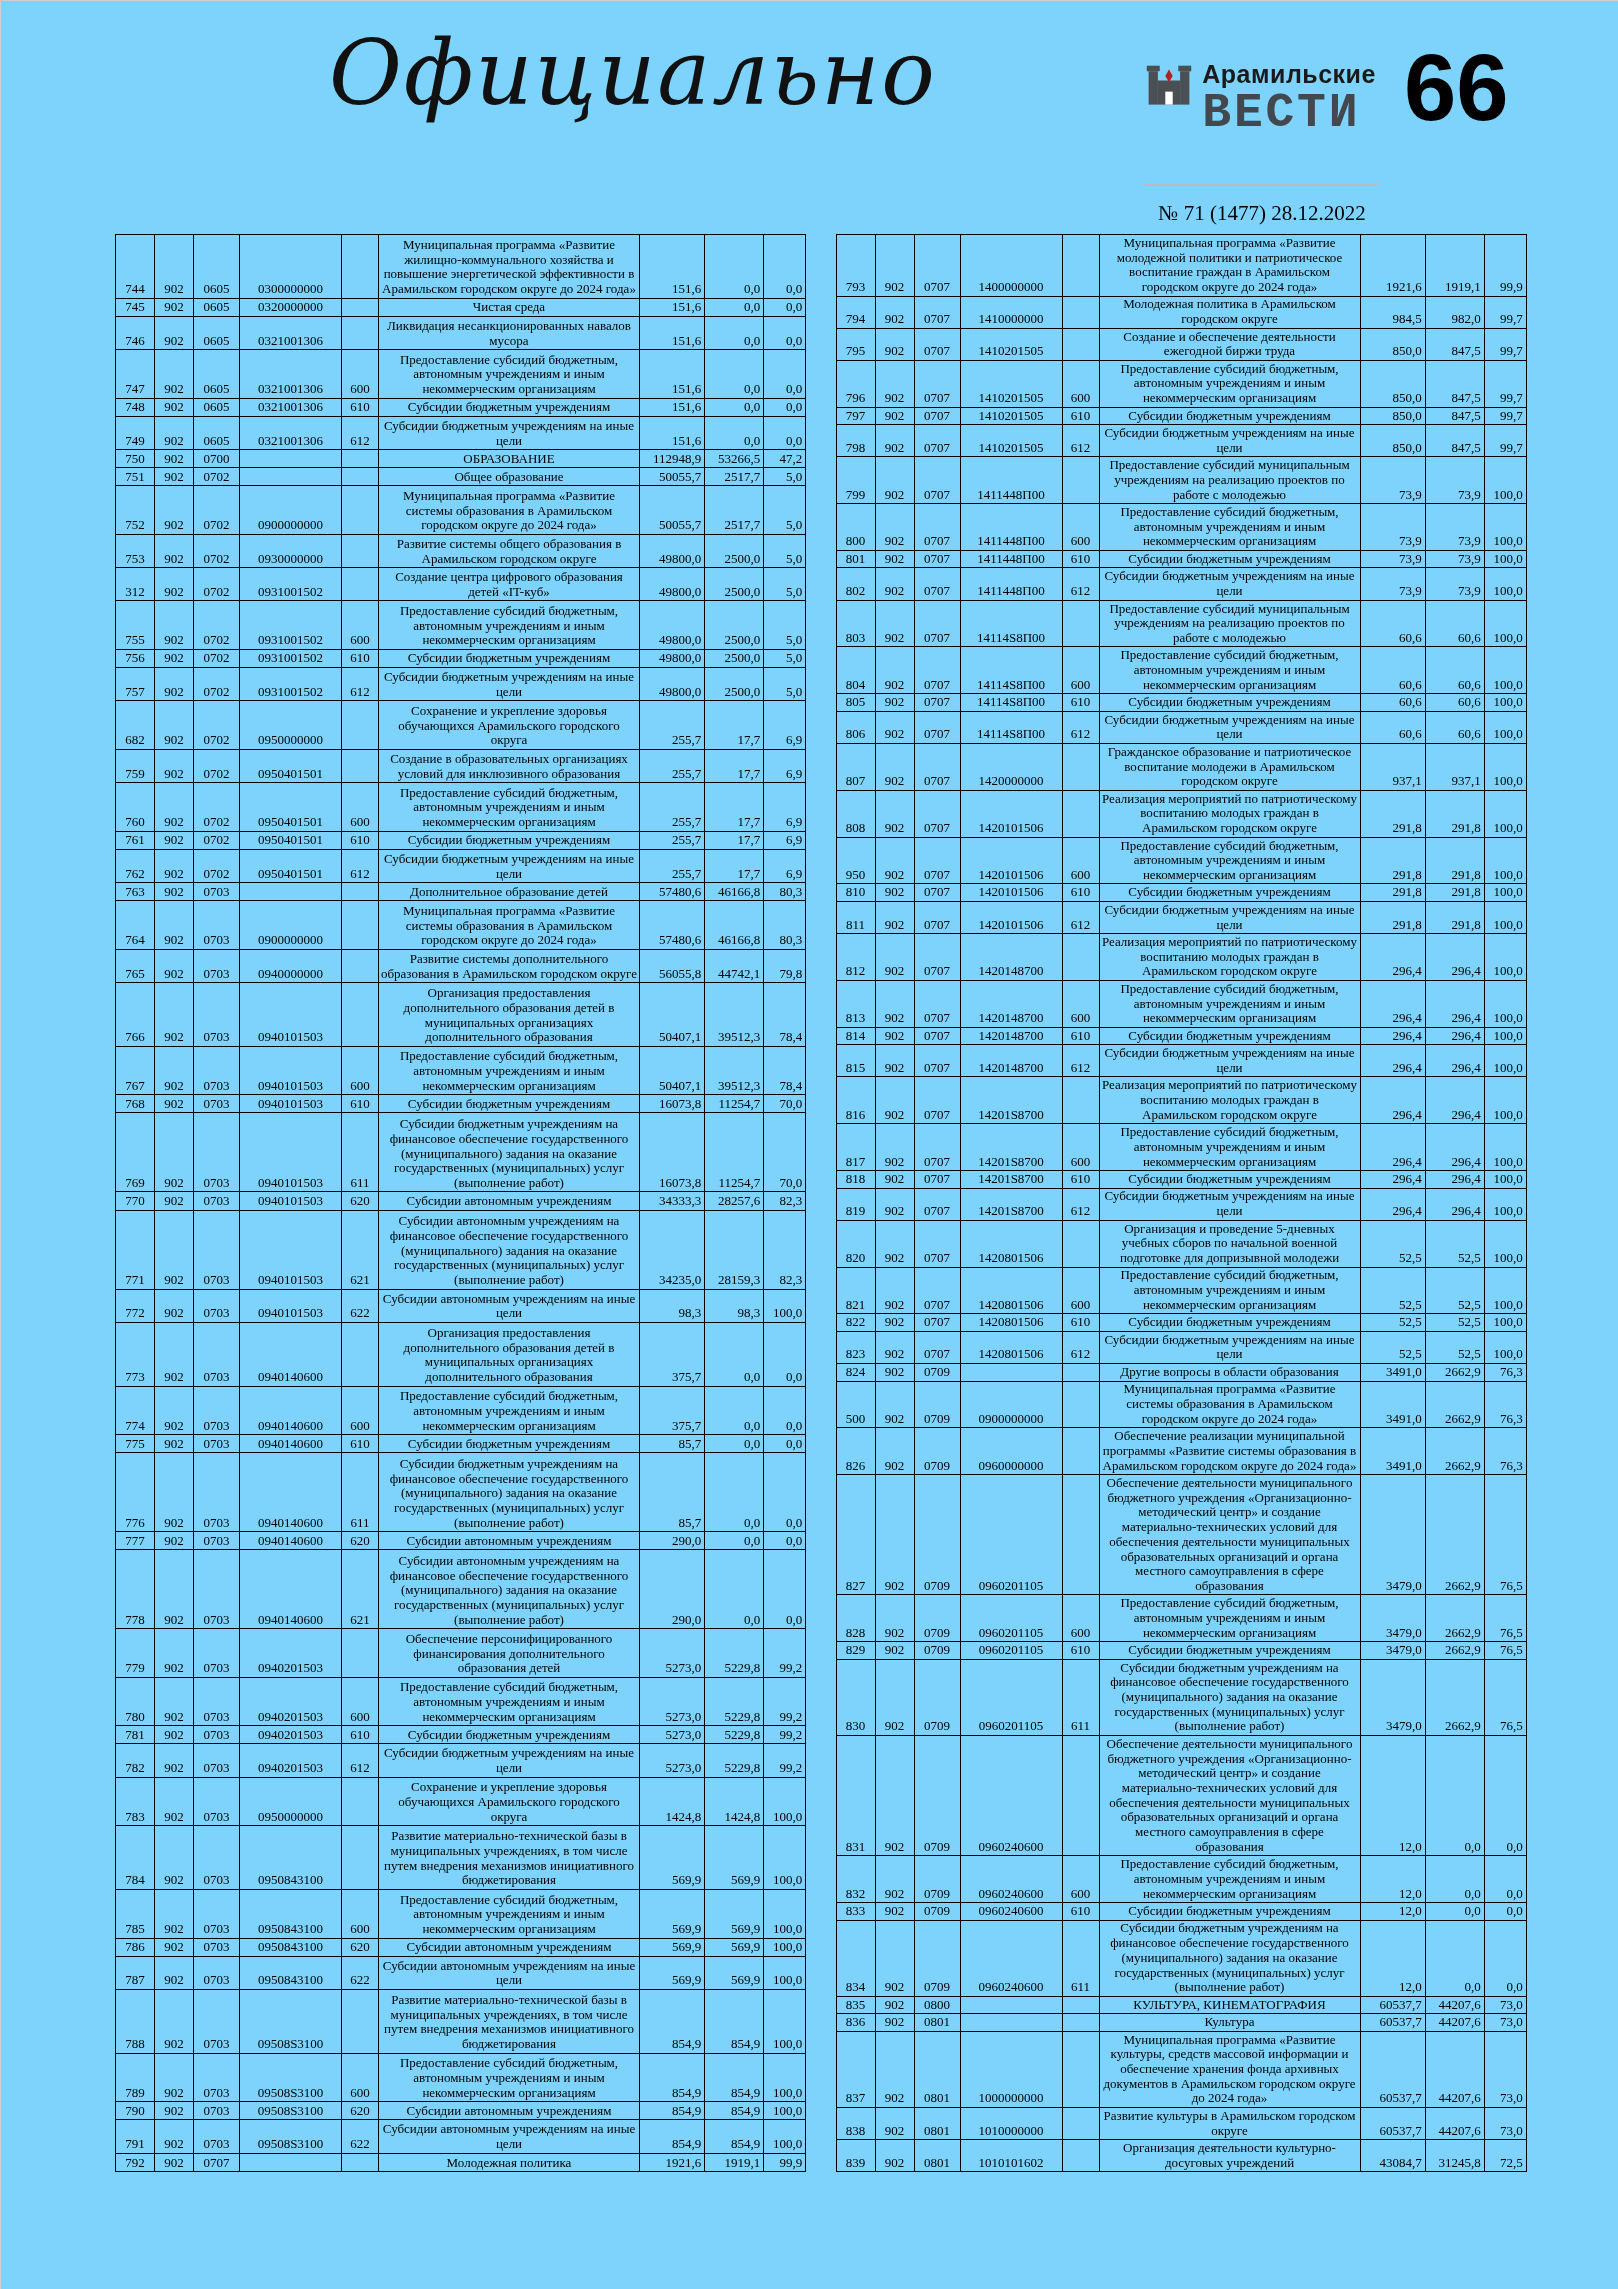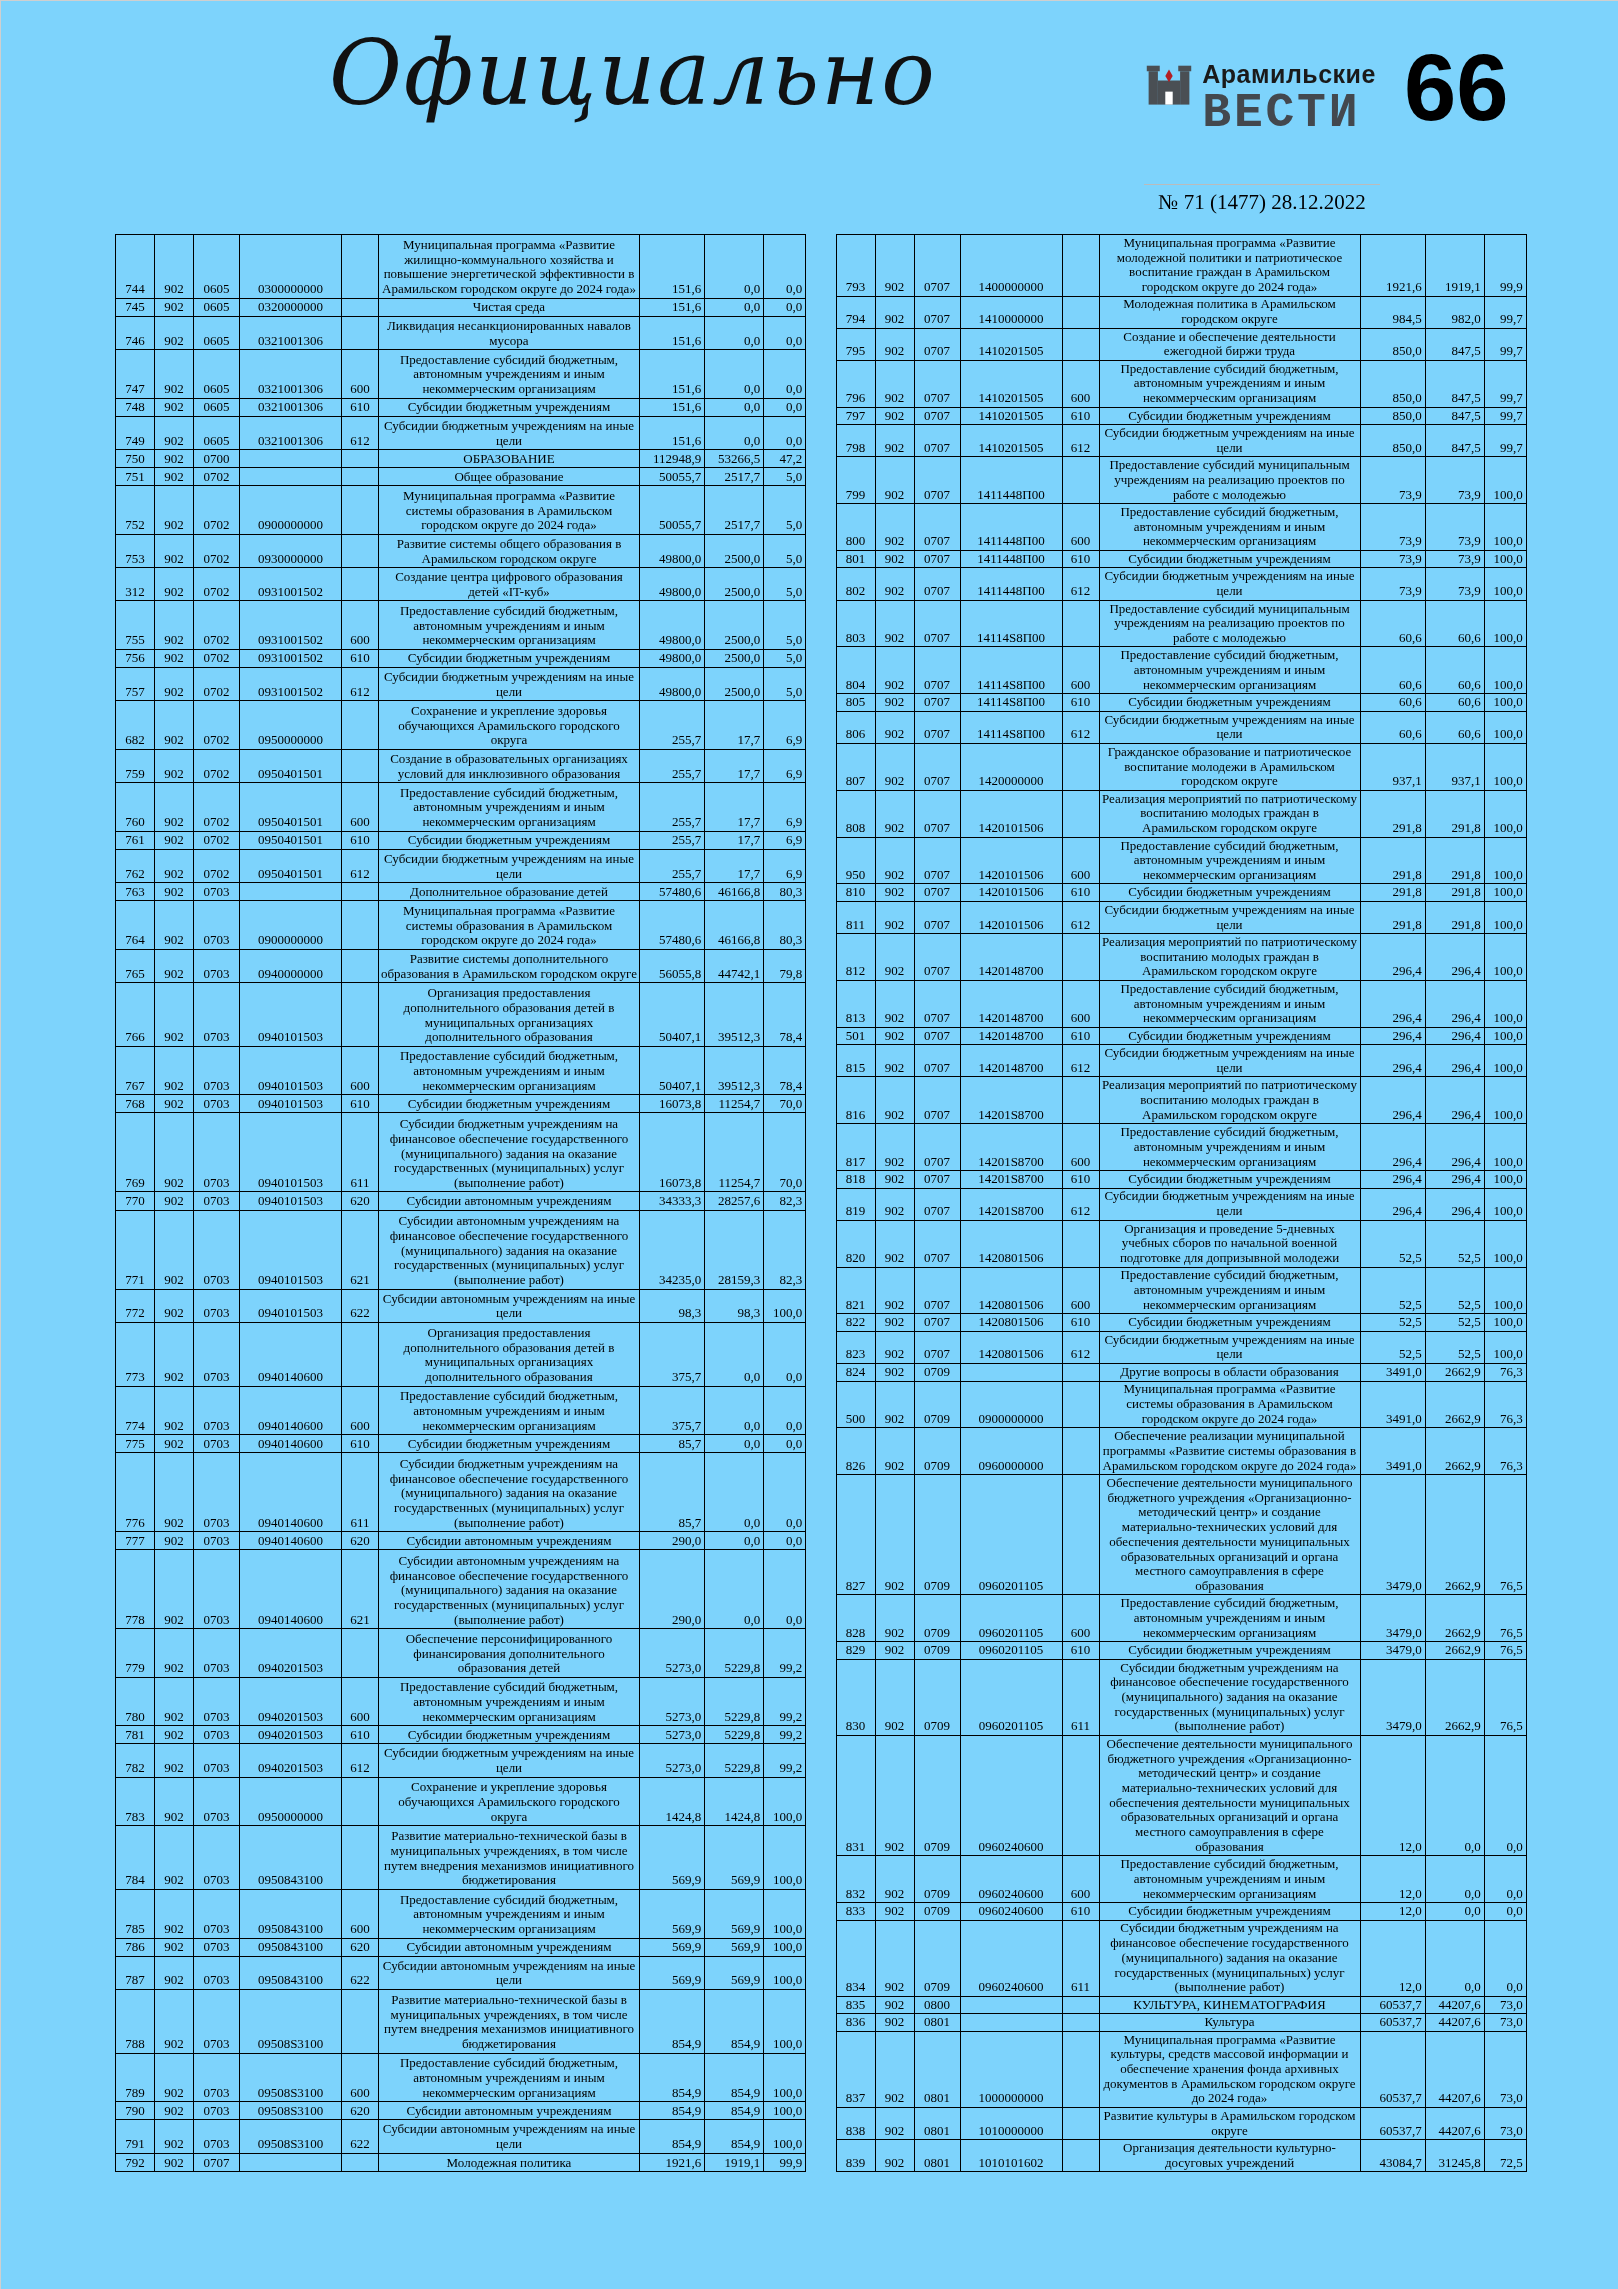--- a/index.html
+++ b/index.html
@@ -32,21 +32,21 @@
     font-weight:bold;font-size:48px;color:#43484e;letter-spacing:2.8px;margin-top:1.8px;
   }
   .page-number{
     position:absolute;left:1403px;top:33px;
     font-family:"Liberation Sans",sans-serif;
     font-weight:bold;font-size:94px;color:#000;
   }
   .issue-line{
     position:absolute;left:1143px;top:183px;width:236px;
     text-align:center;font-size:21px;color:#000;
-    border-top:0.9px solid #bbb;padding-top:5px;
+    border-top:0.9px solid #bbb;padding-top:16px;
   }
   
   .content{
     display:flex;gap:29.5px;
     padding-left:114px;
   }
   table.budget{
     border-collapse:collapse;table-layout:fixed;
     width:689px;
     font-size:13px;line-height:1.13;
@@ -886,21 +886,21 @@
             <td class="c-adm">902</td>
             <td class="c-sec">0707</td>
             <td class="c-code">1420148700</td>
             <td class="c-sub">600</td>
             <td class="c-desc">Предоставление субсидий бюджетным, автономным учреждениям и иным некоммерческим организациям</td>
             <td class="c-v1">296,4</td>
             <td class="c-v2">296,4</td>
             <td class="c-v3">100,0</td>
           </tr>
           <tr>
-            <td class="c-num">501</td>
+            <td class="c-num">814</td>
             <td class="c-adm">902</td>
             <td class="c-sec">0707</td>
             <td class="c-code">1420148700</td>
             <td class="c-sub">610</td>
             <td class="c-desc">Субсидии бюджетным учреждениям</td>
             <td class="c-v1">296,4</td>
             <td class="c-v2">296,4</td>
             <td class="c-v3">100,0</td>
           </tr>
           <tr>

